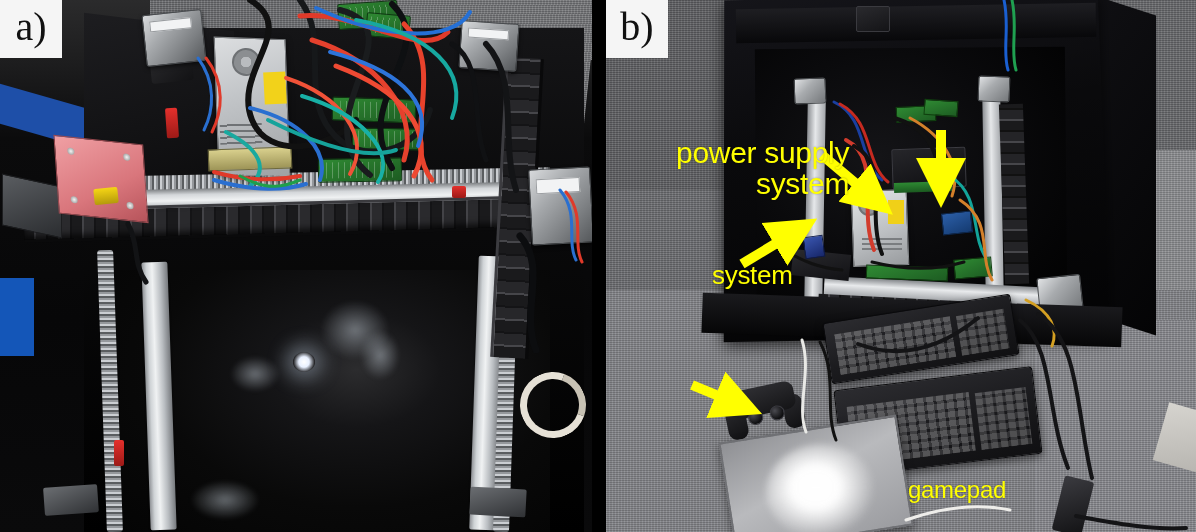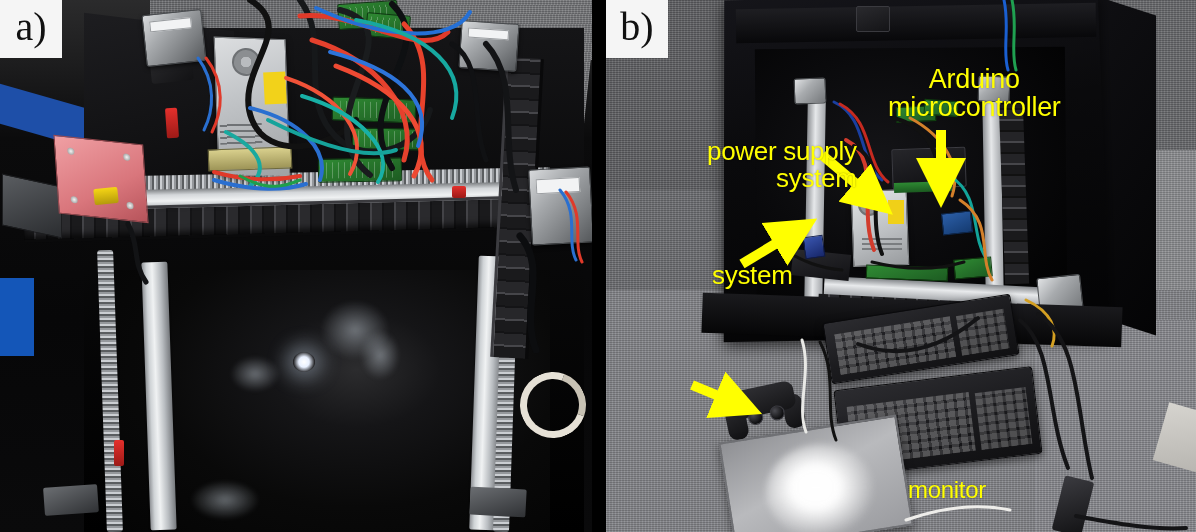--- a/index.html
+++ b/index.html
@@ -441,21 +441,21 @@
     color:#ffff00;
     font-family:"Liberation Sans", sans-serif;
     font-weight:400;
     line-height:1.02;
     letter-spacing:-0.3px;
     white-space:pre;
     z-index:30;
     text-shadow: 0 0 2px rgba(0,0,0,.35);
   }
   #anno-arduino { left:888px; top:66px;  font-size:27px; text-align:center; }
-  #anno-power   { left:707px; top:138px; font-size:26px; text-align:right; }
+  #anno-power   { left:676px; top:138px; font-size:30px; text-align:right; }
   #anno-camera  { left:712px; top:262px; font-size:26px; }
   #anno-gamepad { left:640px; top:315px; font-size:26px; }
   #anno-monitor { left:908px; top:478px; font-size:24px; }
 
   svg.arrow-layer {
     position:absolute; left:0; top:0; width:1196px; height:532px;
     z-index:29; pointer-events:none;
   }
 </style>
 </head>
@@ -659,20 +659,18 @@
 
     <line x1="941" y1="130" x2="941" y2="182" stroke="#ffff00" stroke-width="10" marker-end="url(#ah)"></line>
 
     <line x1="822" y1="155" x2="873" y2="198" stroke="#ffff00" stroke-width="10" marker-end="url(#ah)"></line>
 
     <line x1="742" y1="264" x2="795" y2="232" stroke="#ffff00" stroke-width="10" marker-end="url(#ah)"></line>
 
     <line x1="692" y1="385" x2="738" y2="404" stroke="#ffff00" stroke-width="10" marker-end="url(#ah)"></line>
   </svg>
 
-  <div class="anno" id="anno-arduino">Arduino
-microcontroller</div>
   <div class="anno" id="anno-power">power supply
 system</div>
   <div class="anno" id="anno-camera">system</div>
-  <div class="anno" id="anno-monitor">monitor</div>
+  <div class="anno" id="anno-monitor">gamepad</div>
 
 </div>
 
 </body></html>

